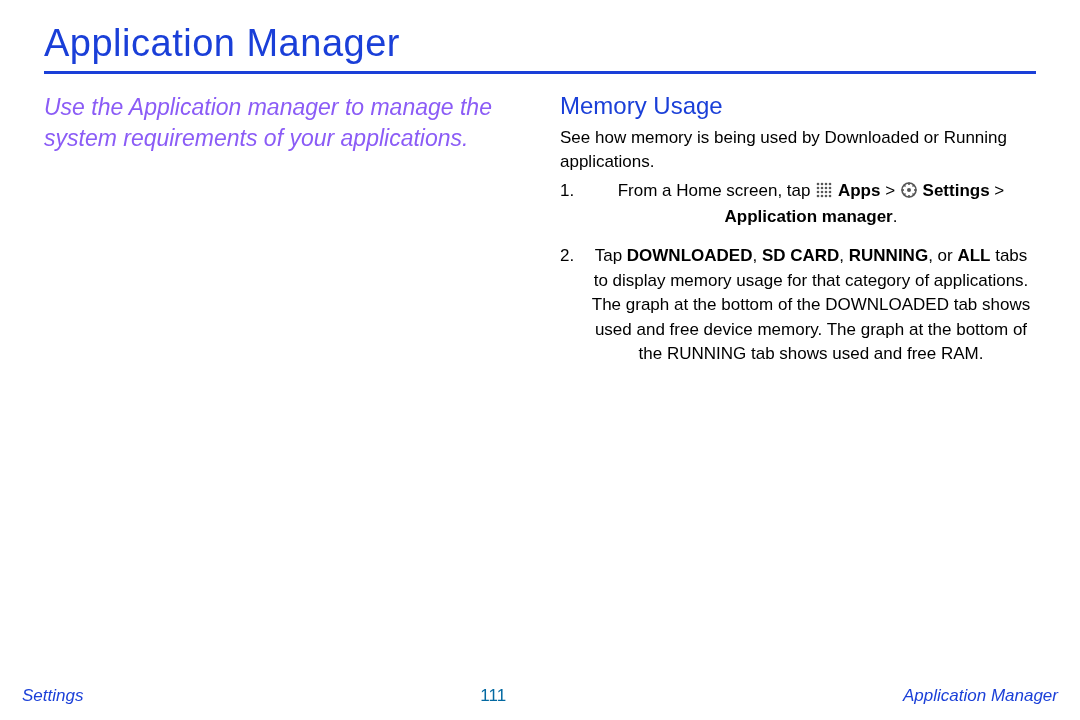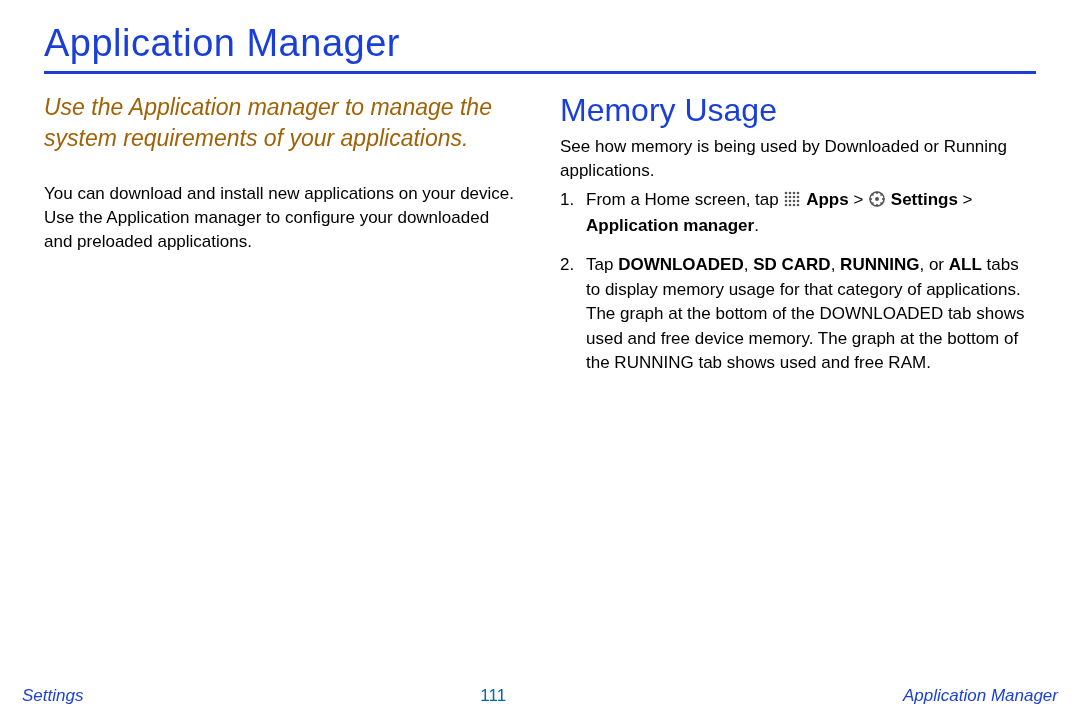--- a/index.html
+++ b/index.html
@@ -30,35 +30,35 @@
   .columns {
     display: flex;
     gap: 40px;
   }
   .col {
     flex: 1;
     min-width: 0;
   }
   .lead {
     font-style: italic;
-    color: #a16207;
+    color: #8b5cf6;
     font-size: 23px;
     line-height: 1.35;
     margin-bottom: 28px;
   }
   .para {
     font-size: 17px;
     line-height: 1.4;
     margin-bottom: 14px;
   }
   .warning-label {
     font-weight: bold;
   }
   .h2 {
-    font-size: 32px;
+    font-size: 24px;
     color: #1a3fd8;
     font-weight: 400;
     margin-bottom: 6px;
   }
   .sub {
     font-size: 17px;
     line-height: 1.4;
     margin-bottom: 5px;
   }
   ol.steps {
@@ -70,20 +70,21 @@
   ol.steps > li {
     display: flex;
     margin-bottom: 14px;
   }
   ol.steps > li .num {
     width: 26px;
     flex-shrink: 0;
   }
   ol.steps > li .body {
     flex: 1;
+    text-align: center;
   }
   ol.steps .cont {
   }
   .b { font-weight: bold; }
   .icon {
     display: inline-block;
     vertical-align: -2px;
     margin: 0 1px;
   }
   .footer {
@@ -104,21 +105,20 @@
 </head>
 <body>
 
 <div class="page">
   <h1 class="title">Application Manager</h1>
   <hr class="title-rule">
 
   <div class="columns">
     <div class="col">
       <p class="lead">Use the Application manager to manage the system requirements of your applications.</p>
-      <p class="para">You can download and install new applications on your device. Use the Application manager to configure your downloaded and preloaded applications.</p>
     </div>
 
     <div class="col">
       <h2 class="h2">Memory Usage</h2>
       <p class="sub">See how memory is being used by Downloaded or Running applications.</p>
 
       <ol class="steps">
         <li>
           <span class="num">1.</span>
           <span class="body">

